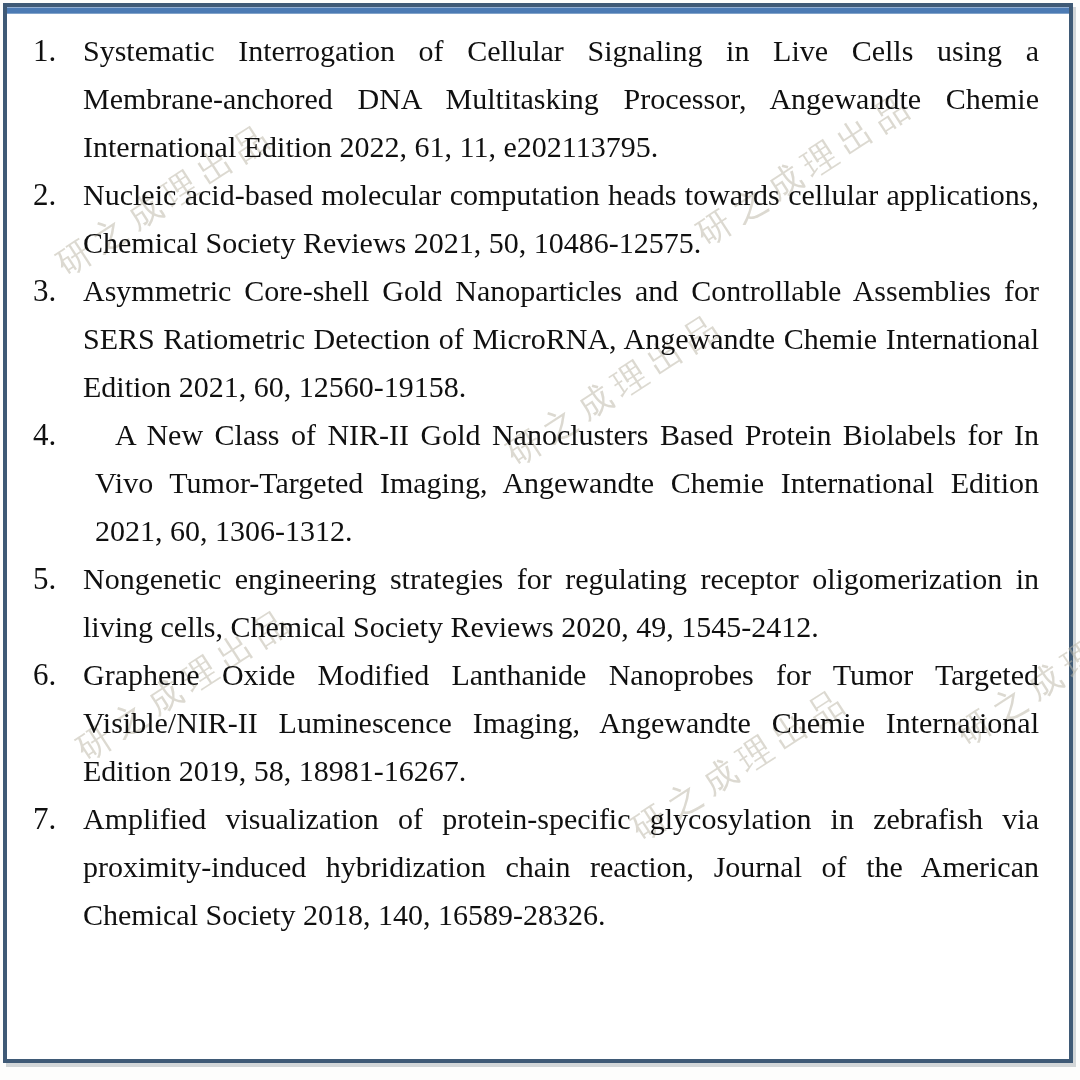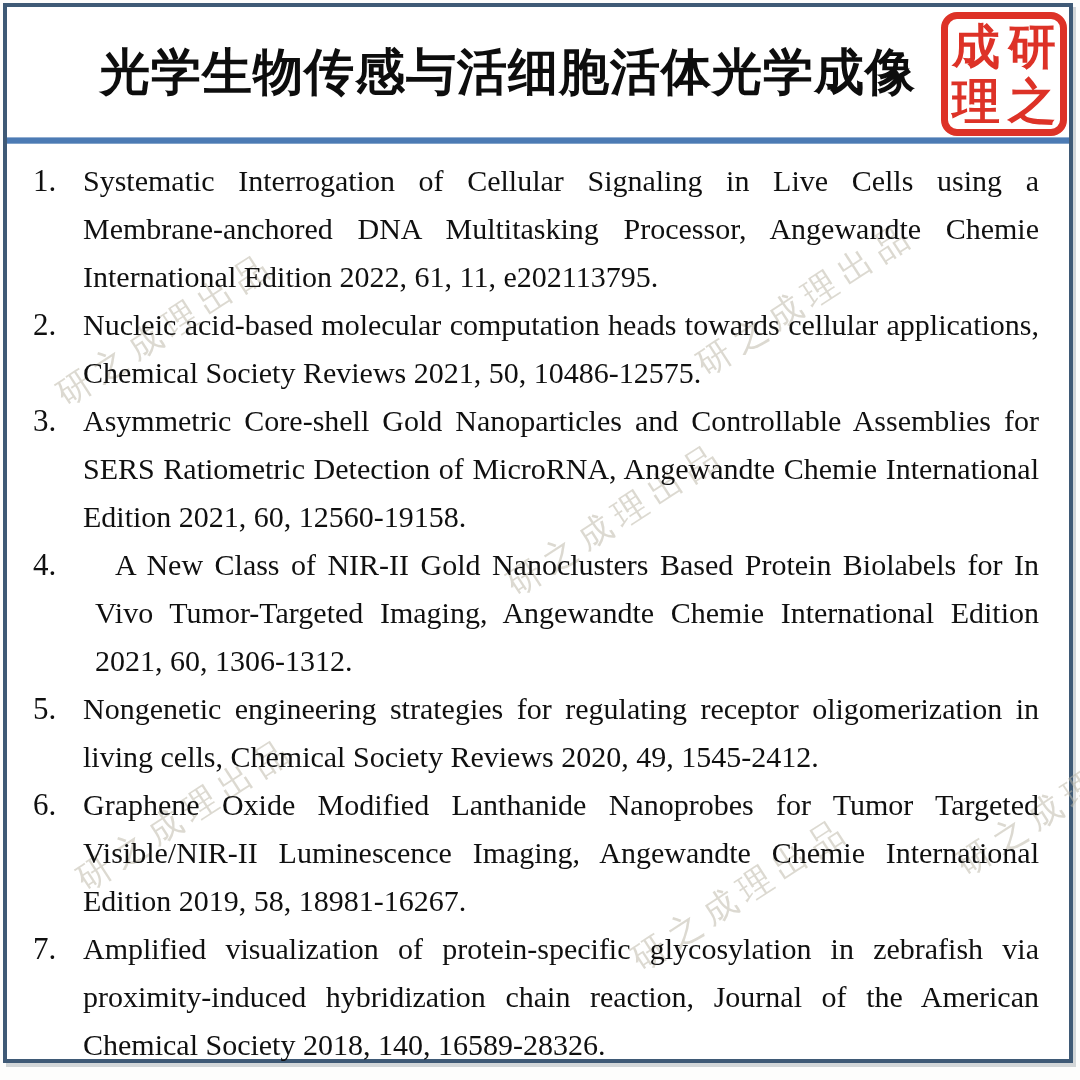--- a/index.html
+++ b/index.html
@@ -80,29 +80,20 @@
   .wm4{left:608px;top:727px;}
   .wm5{left:933px;top:632px;}
   .wm6{left:33px;top:162px;}
 </style>
 </head>
 <body>
 
 <div class="page">
   <div class="frame">
 
-    <header class="header">
-      <h1 class="title">光学生物传感与活细胞活体光学成像</h1>
-      <div class="seal">
-        <span class="seal-char">成</span>
-        <span class="seal-char">研</span>
-        <span class="seal-char">理</span>
-        <span class="seal-char">之</span>
-      </div>
-    </header>
 
     <div class="separator"></div>
 
     <main class="content">
       <div class="wm wm1">研之成理出品</div>
       <div class="wm wm2">研之成理出品</div>
       <div class="wm wm3">研之成理出品</div>
       <div class="wm wm4">研之成理出品</div>
       <div class="wm wm5">研之成理出品</div>
       <div class="wm wm6">研之成理出品</div>

